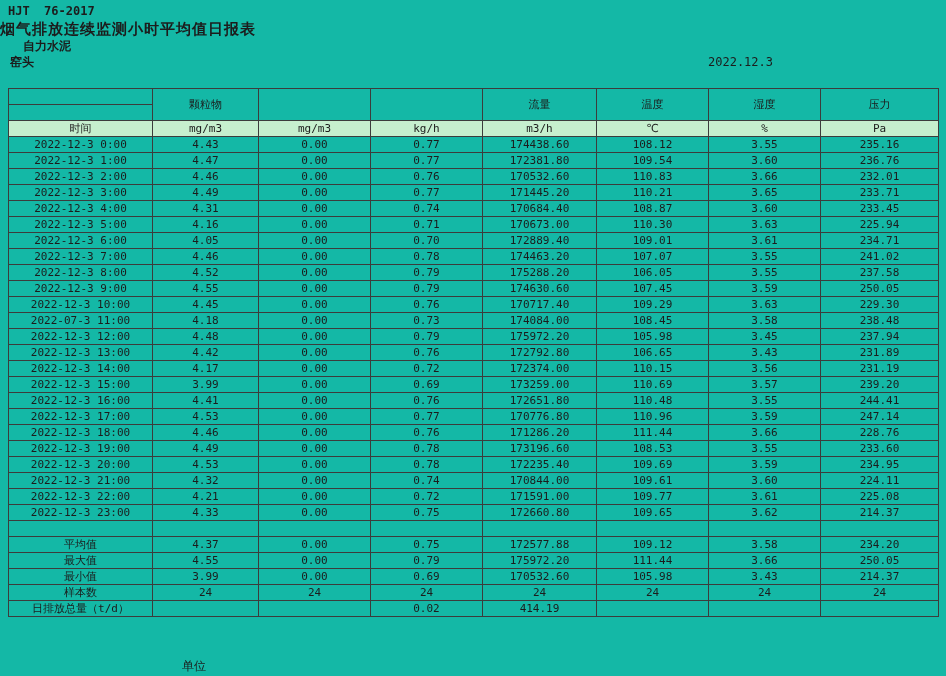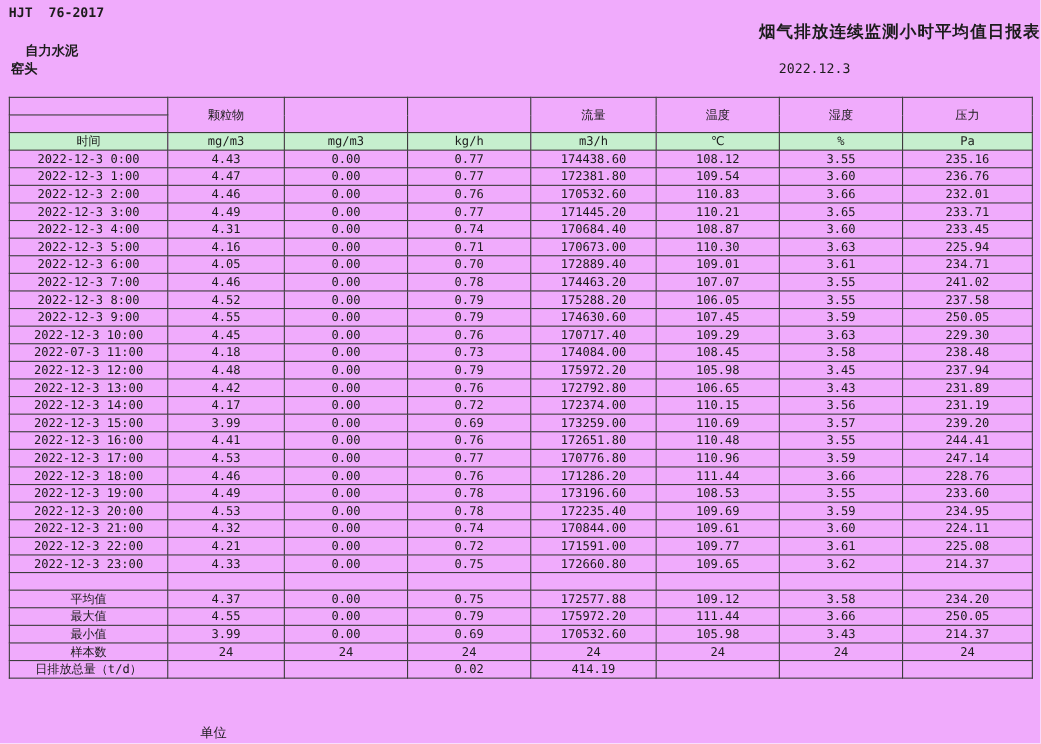--- a/index.html
+++ b/index.html
@@ -1,20 +1,20 @@
 <!DOCTYPE html>
 <html><head>
 <meta charset="utf-8">
 <style>
   html,body{margin:0;padding:0;background:#ffffff;}
-  #page{position:relative;width:946px;height:676px;background:#f0abfc;
+  #page{position:relative;width:946px;height:676px;background:#14b8a6;
         font-family:"DejaVu Sans Mono","DejaVu Sans",monospace;color:#1c1c1c;overflow:hidden;}
   .abs{position:absolute;white-space:pre;}
   #doc-code{left:8px;top:4px;font-size:12px;font-weight:bold;}
-  #title{left:0;top:20px;width:946px;text-align:right;font-size:15px;font-weight:bold;letter-spacing:1px;}
+  #title{left:0;top:20px;width:946px;text-align:left;font-size:15px;font-weight:bold;letter-spacing:1px;}
   #company{left:7px;top:38px;font-size:12px;font-weight:bold;margin-left:16px;}
   #station{left:10px;top:54px;font-size:12px;font-weight:bold;text-align:right;}
   #report-date{left:708px;top:55px;font-size:12px;}
   #report-table{position:absolute;left:8px;top:88px;width:930px;border-collapse:collapse;table-layout:fixed;}
   #report-table td{border:1px solid #3c3c3c;font-size:11px;text-align:center;vertical-align:middle;
                    height:15px;padding:0;overflow:hidden;white-space:nowrap;}
   tr.hdr-top td{height:14px;}
   tr.hdr-sub td{height:12px;}
   tr.unit-row td{height:13px;background:#c6efce;}
   tr.blank-row td{height:26px;}

